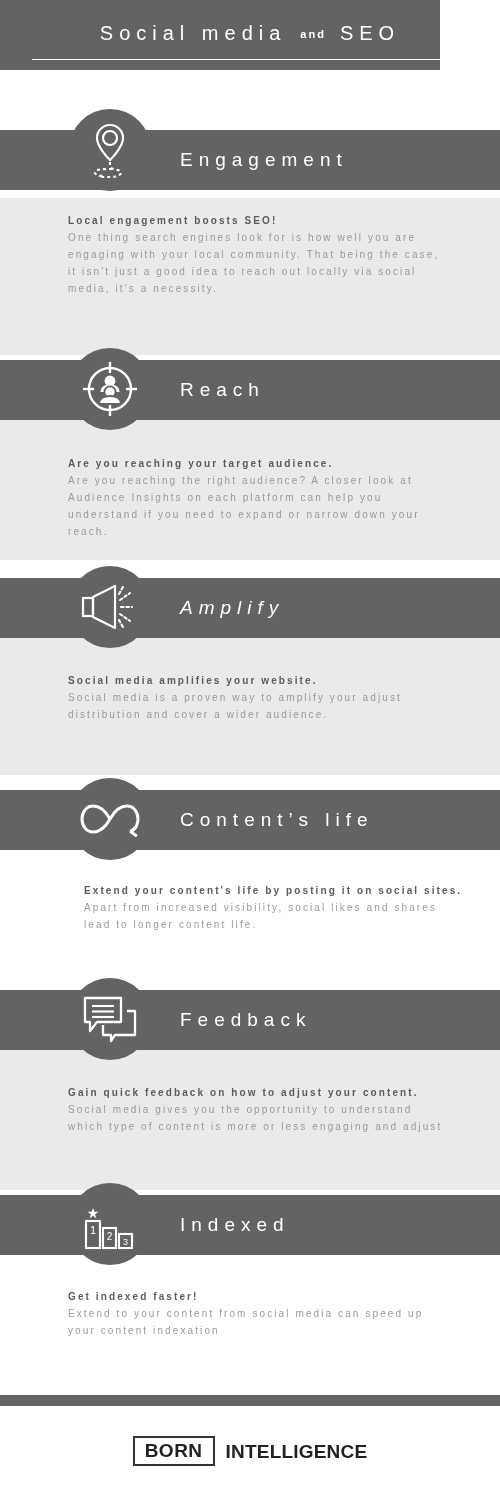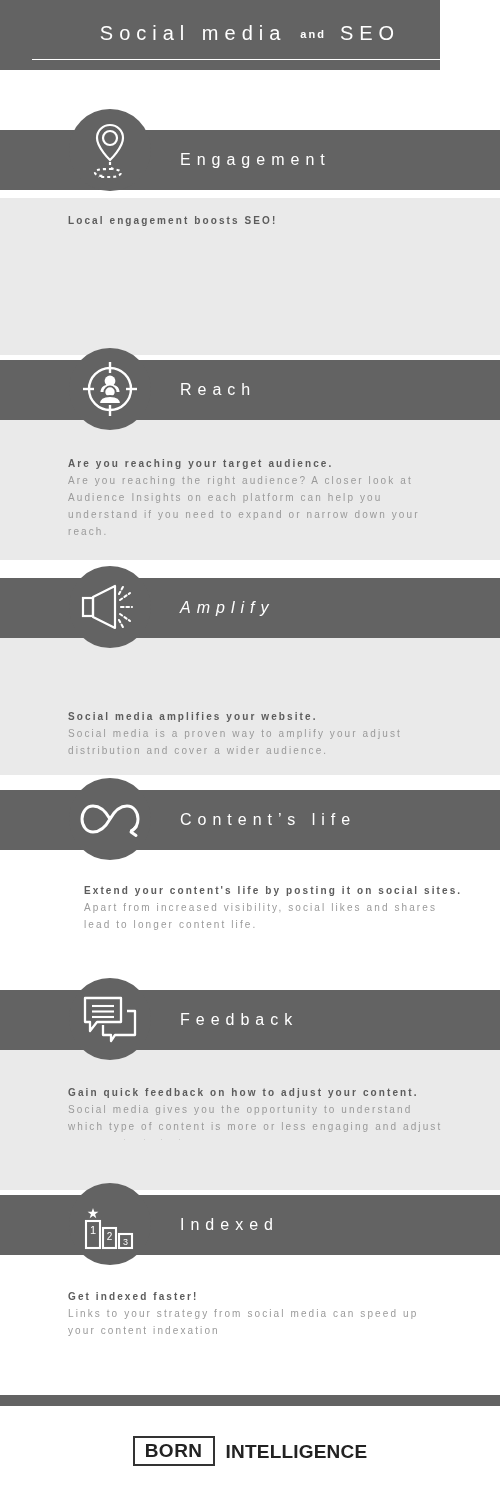--- a/index.html
+++ b/index.html
@@ -48,21 +48,21 @@
   .circle{
     position:absolute;left:69px;width:82px;height:82px;
     border-radius:50%;
     background:#636363;
     display:flex;align-items:center;justify-content:center;
   }
   .circle svg{display:block;}
   .band-title{
     position:absolute;left:180px;
     color:#ffffff;
-    font-size:16px;
+    font-size:19px;
     font-weight:400;
     letter-spacing:6px;
     white-space:nowrap;
     line-height:60px;
   }
 
   .body-text{
     position:absolute;left:68px;width:382px;
     color:#9a9a9a;
     font-size:10px;
@@ -124,20 +124,21 @@
           <path d="M28 6 a13 13 0 0 1 13 13 c0 9.5 -13 22 -13 22 s-13 -12.5 -13 -22 a13 13 0 0 1 13 -13 z" fill="none" stroke="#ffffff" stroke-width="2.2"></path>
           <circle cx="28" cy="19" r="7" fill="none" stroke="#ffffff" stroke-width="2.2"></circle>
           <path d="M28 43 L28 47 C28 51 36 50 38 52 C41 55 36 58 30 58 L16 58" fill="none" stroke="#ffffff" stroke-width="2.2" stroke-dasharray="3,3" stroke-linecap="butt"></path>
           <path d="M30 50 C22 50 14 50 13 53 C12 56 18 57 22 57" fill="none" stroke="#ffffff" stroke-width="2.2" stroke-dasharray="3,3"></path>
         </svg>
       </span>
     </div>
     <div class="band-title" style="top:130px;">Engagement</div>
     <div class="body-text" style="top:212px;">
       <b>Local engagement boosts SEO!</b><br>
+      <span>One thing search engines look for is how well you are engaging with your local community. That being the case, it isn't just a good idea to reach out locally via social media, it's a necessity.</span>
     </div>
   </div>
 
   <div class="section">
     <div class="sec-body-bg" style="top:420px;height:140px;background:#eaeaea;"></div>
     <div class="band" style="top:360px;"></div>
     <div class="circle" style="top:348px;">
       <span>
         <svg width="58" height="58" viewBox="0 0 58 58">
           <circle cx="29" cy="29" r="21" fill="none" stroke="#ffffff" stroke-width="2.4"></circle>
@@ -171,21 +172,21 @@
             <line x1="41" y1="25" x2="52" y2="25"></line>
             <line x1="40" y1="18" x2="50" y2="11"></line>
             <line x1="40" y1="32" x2="50" y2="39"></line>
             <line x1="39" y1="12" x2="44" y2="3"></line>
             <line x1="39" y1="38" x2="44" y2="47"></line>
           </g>
         </svg>
       </span>
     </div>
     <div class="band-title" style="top:578px;font-style:italic;">Amplify</div>
-    <div class="body-text" style="top:708px;">
+    <div class="body-text" style="top:672px;">
       <b>Social media amplifies your website.</b><br>
       <span>Social media is a proven way to amplify your adjust distribution and cover a wider audience.</span>
     </div>
   </div>
 
   <div class="section">
     <div class="sec-body-bg" style="top:850px;height:125px;background:#ffffff;"></div>
     <div class="band" style="top:790px;"></div>
     <div class="circle" style="top:778px;">
       <span>
@@ -236,21 +237,21 @@
           <rect x="38" y="38" width="13" height="14" fill="none" stroke="#ffffff" stroke-width="2.1"></rect>
           <text x="12" y="38" fill="#ffffff" font-size="11" font-family="Liberation Sans, sans-serif" text-anchor="middle">1</text>
           <text x="28.5" y="44" fill="#ffffff" font-size="10" font-family="Liberation Sans, sans-serif" text-anchor="middle">2</text>
           <text x="44.5" y="49" fill="#ffffff" font-size="9" font-family="Liberation Sans, sans-serif" text-anchor="middle">3</text>
         </svg>
       </span>
     </div>
     <div class="band-title" style="top:1195px;">Indexed</div>
     <div class="body-text" style="top:1288px;">
       <b>Get indexed faster!</b><br>
-      <span>Links to your strategy from social media can speed up your content indexation</span>
+      <span>Extend to your content from social media can speed up your content indexation</span>
     </div>
   </div>
 
   <div class="footer-bar"></div>
   <div class="logo">
     <span class="logo-box">BORN</span>
     <span class="logo-word">INTELLIGENCE</span>
   </div>
 
 </div>

